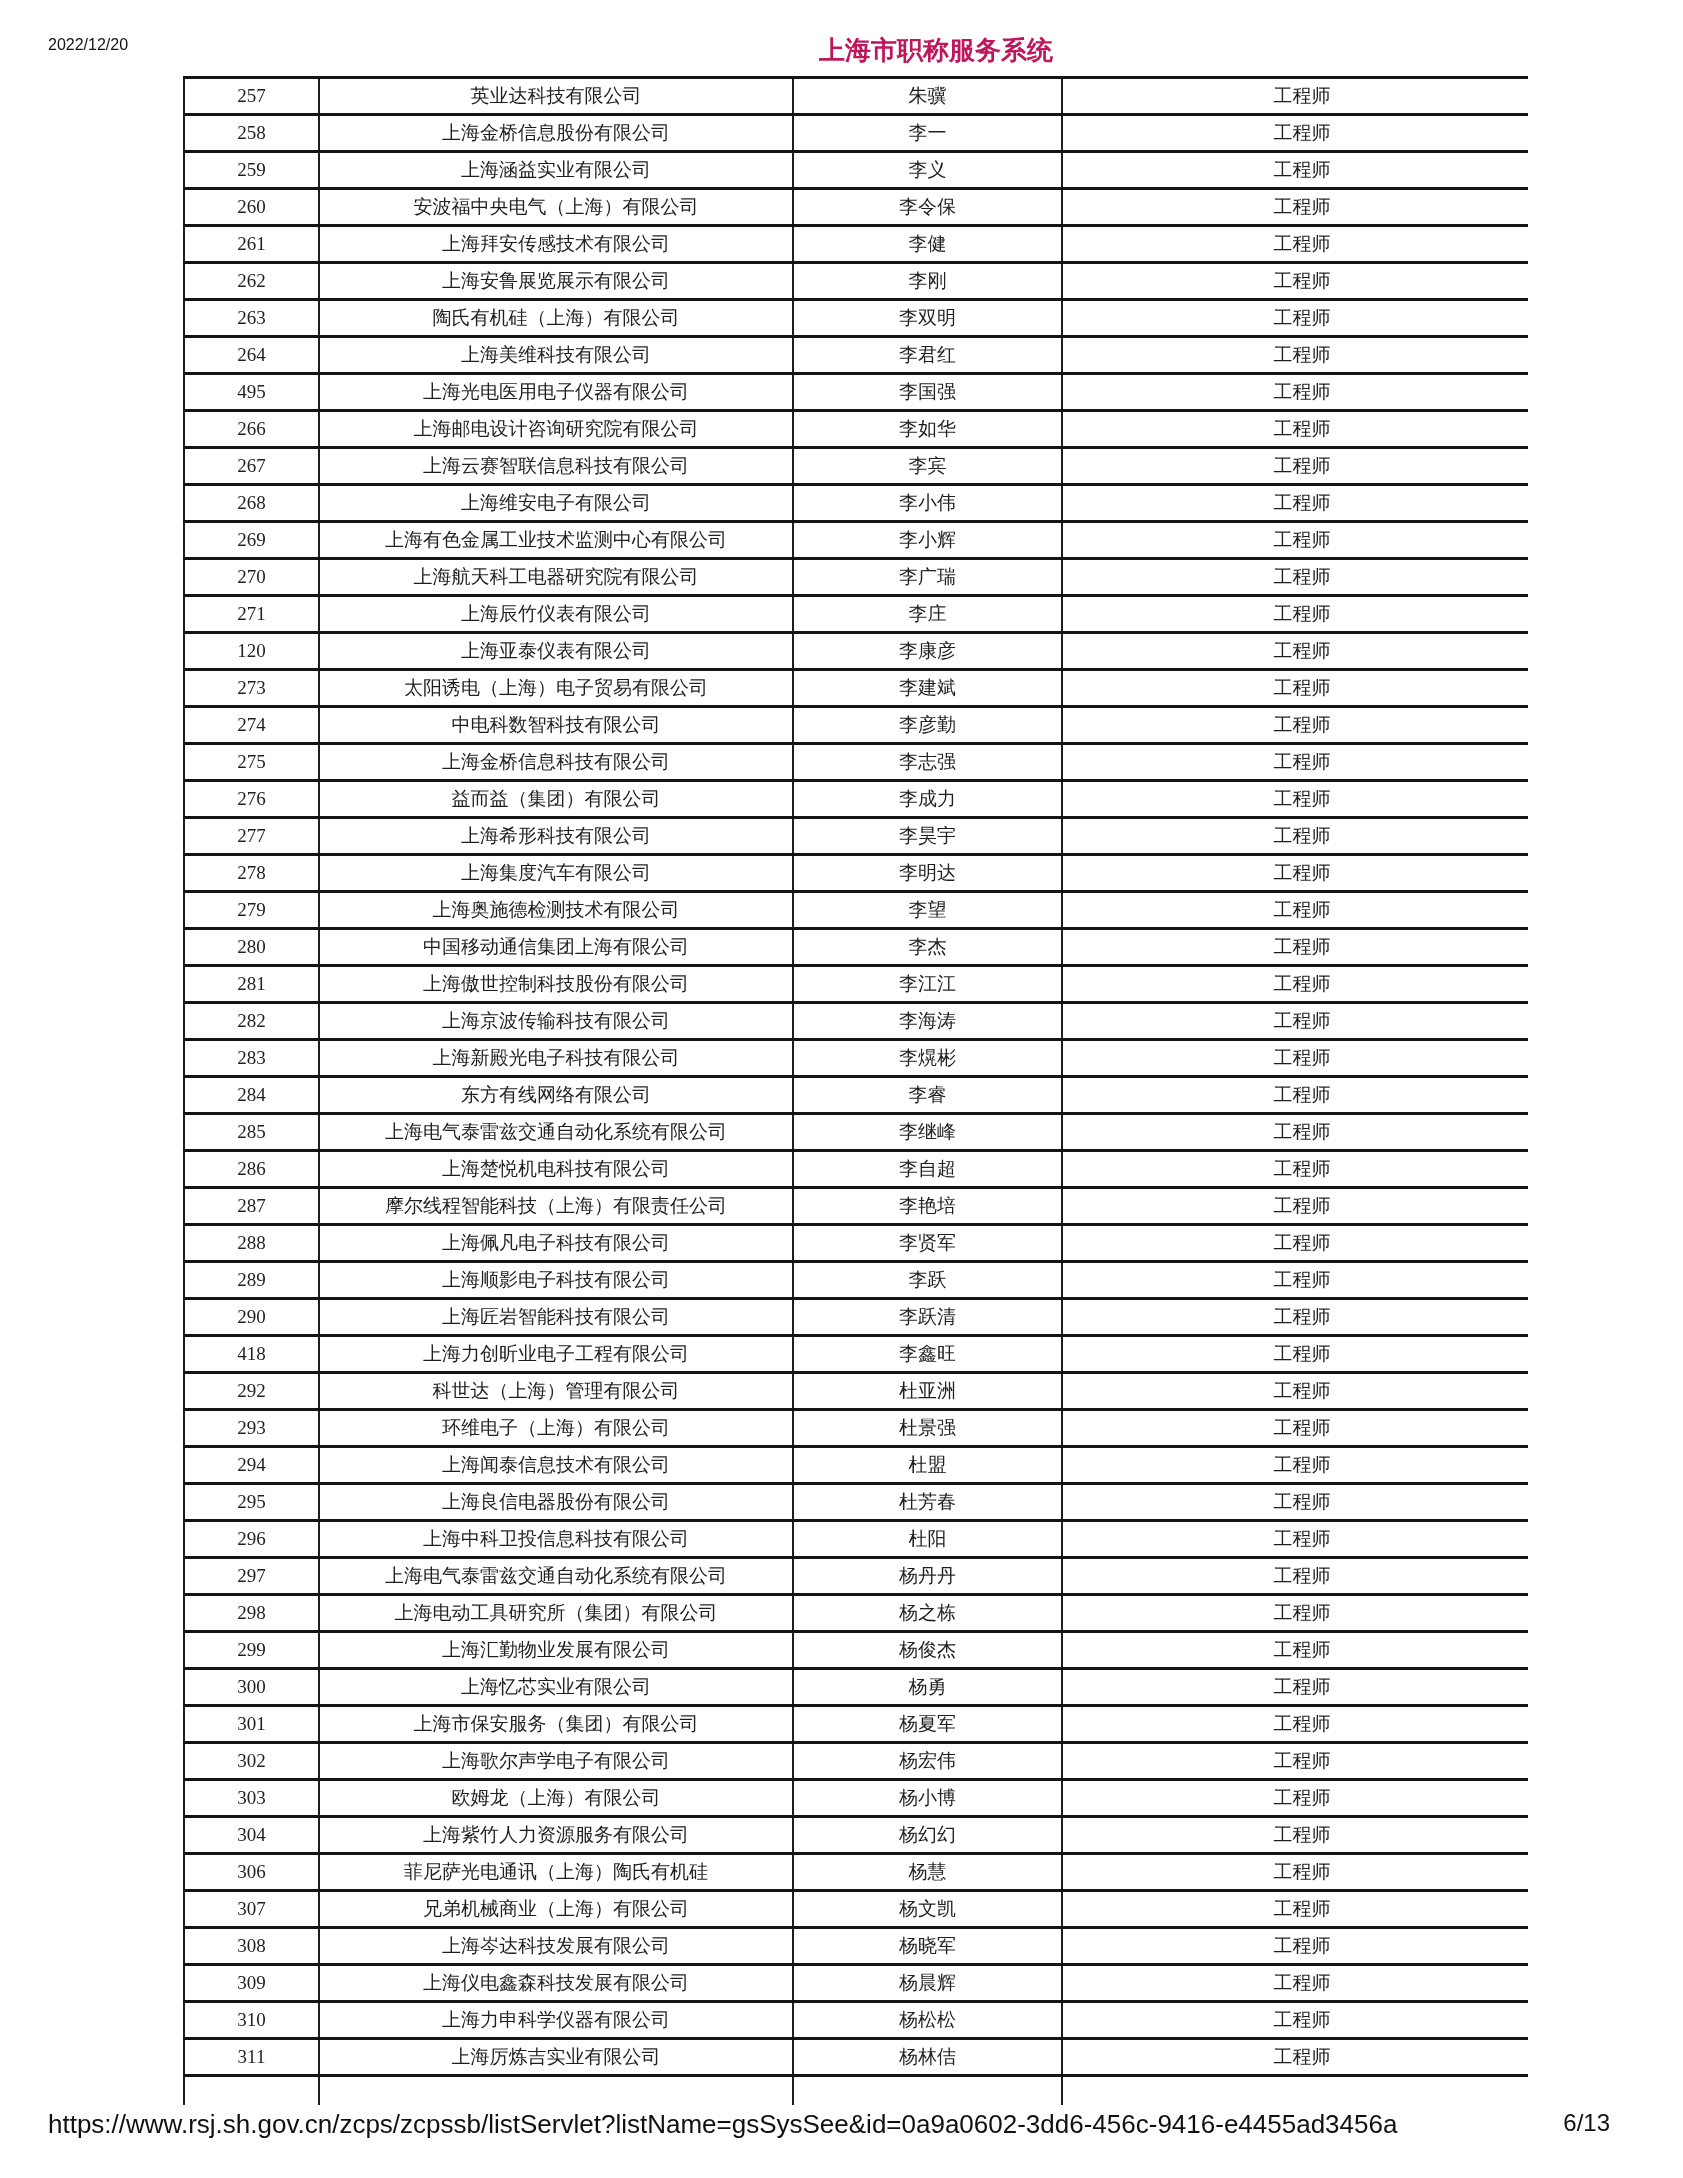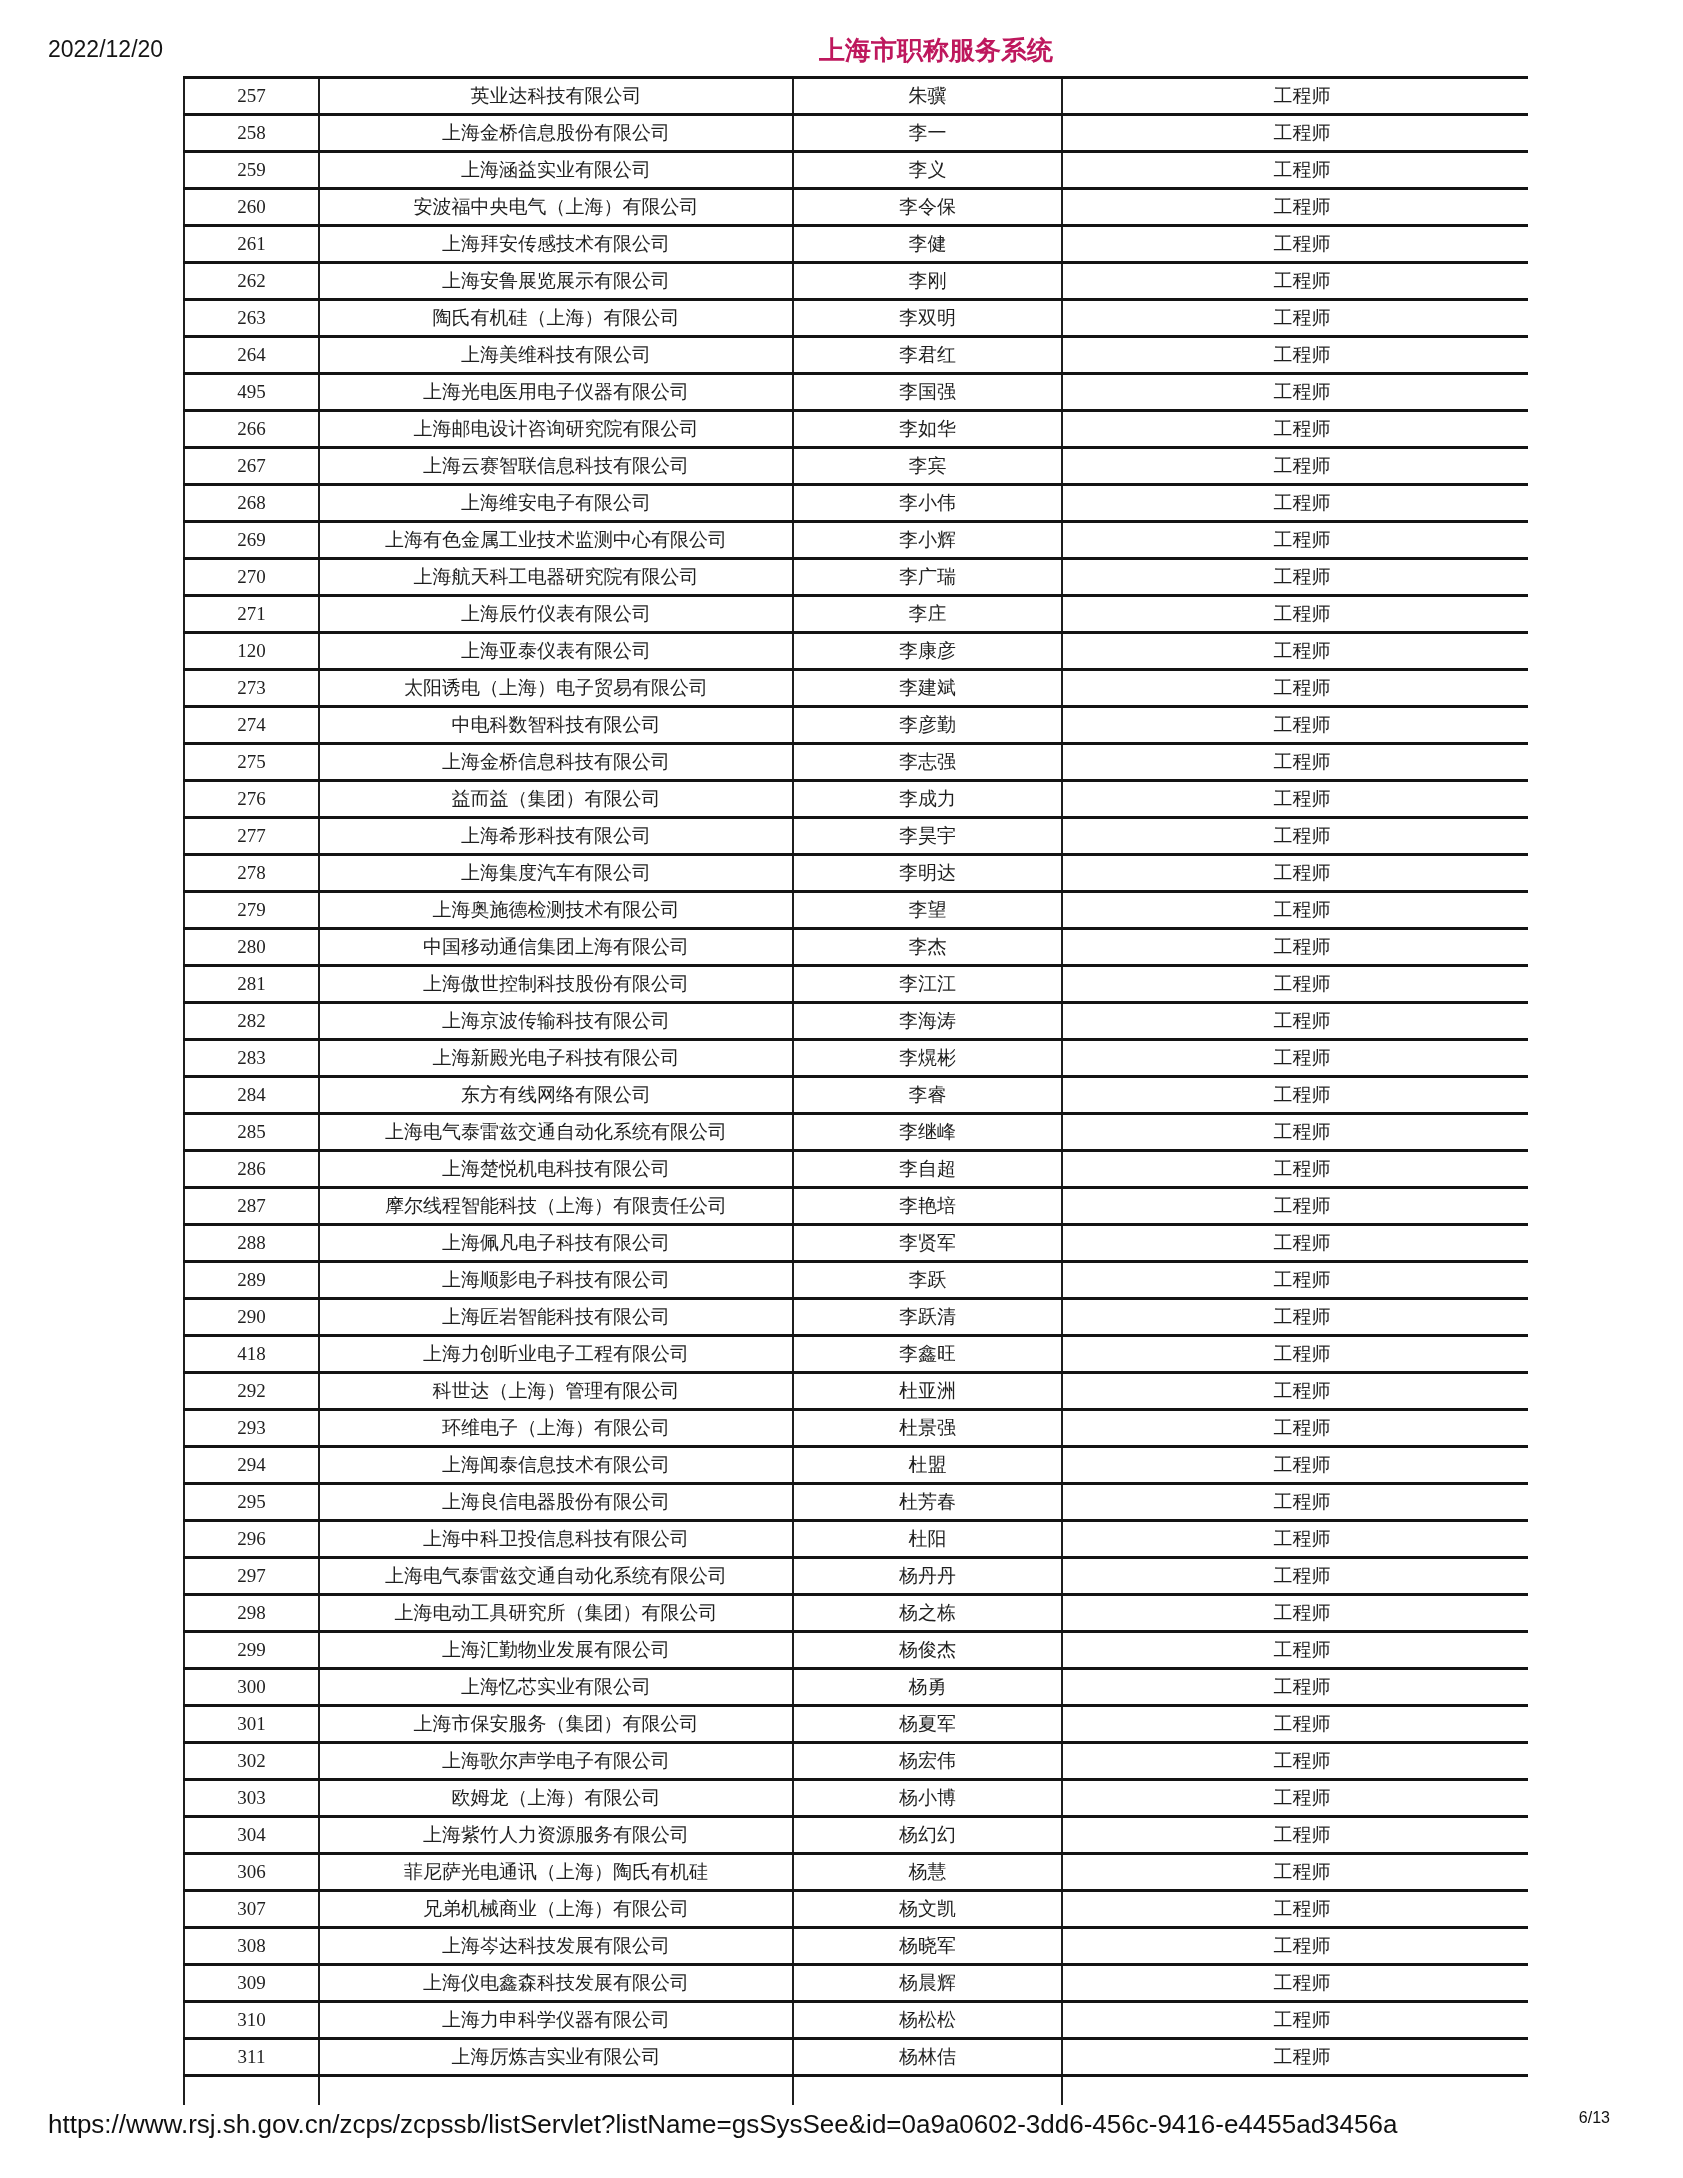--- a/index.html
+++ b/index.html
@@ -6,21 +6,21 @@
   body {
     width: 1683px; height: 2178px;
     background: #ffffff;
     position: relative;
     font-family: "Liberation Serif", serif;
     color: #1d1d1d;
   }
   .page-date {
     position: absolute; left: 48px; top: 36px;
     font-family: "Liberation Sans", sans-serif;
-    font-size: 23px; color: #141414;
+    font-size: 16px; color: #141414;
   }
   .page-title {
     position: absolute; left: 936px; top: 33px;
     transform: translateX(-50%);
     font-family: "Liberation Sans", sans-serif;
     font-size: 26px; font-weight: 600; color: #be185d;
     white-space: nowrap;
   }
   .table-clip {
     position: absolute; left: 164px; top: 76px;
@@ -50,21 +50,21 @@
   }
   .footer-url {
     position: absolute; left: 48px; top: 2109px;
     font-family: "Liberation Sans", sans-serif;
     font-size: 26px; color: #101010;
     white-space: nowrap;
   }
   .page-number {
     position: absolute; right: 73px; top: 2109px;
     font-family: "Liberation Sans", sans-serif;
-    font-size: 16px; color: #101010;
+    font-size: 24px; color: #101010;
   }
 </style>
 </head>
 <body>
 
 <div class="page-date">2022/12/20</div>
 <div class="page-title">上海市职称服务系统</div>
 
 <div class="table-clip">
   <table class="roster">

